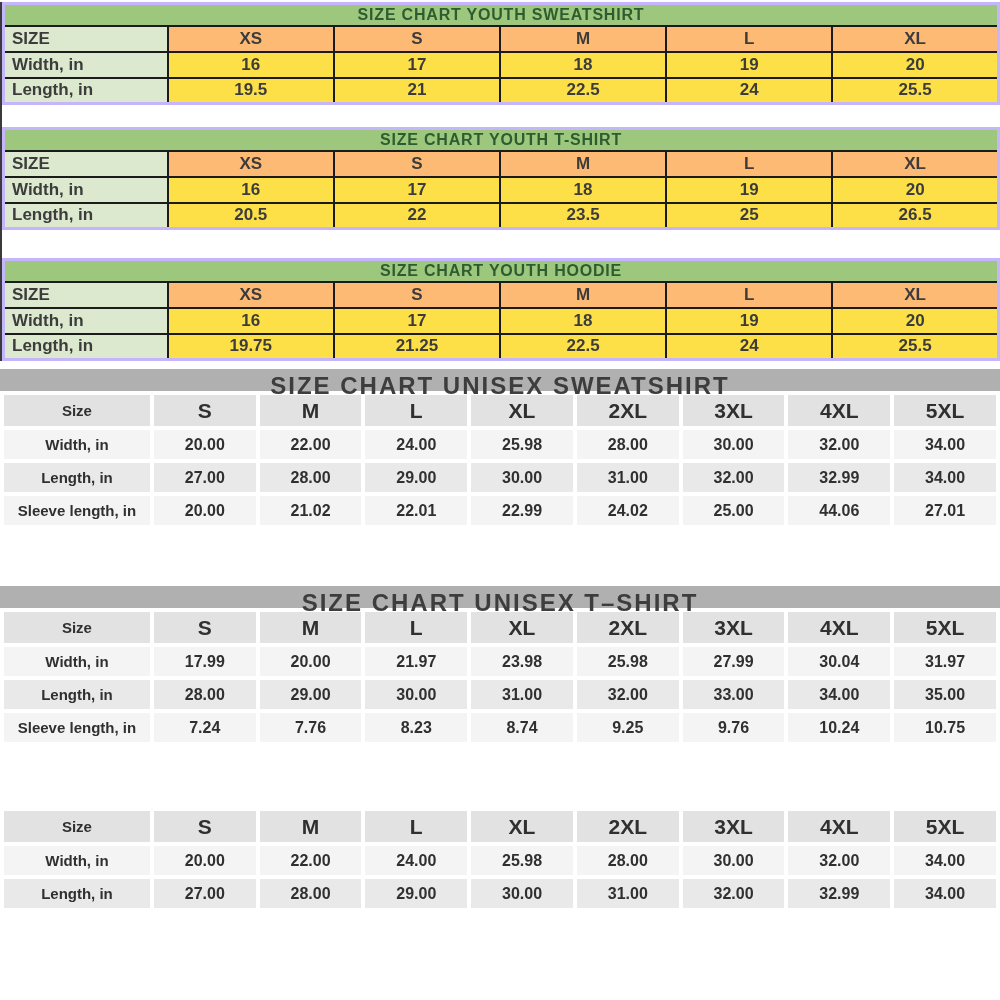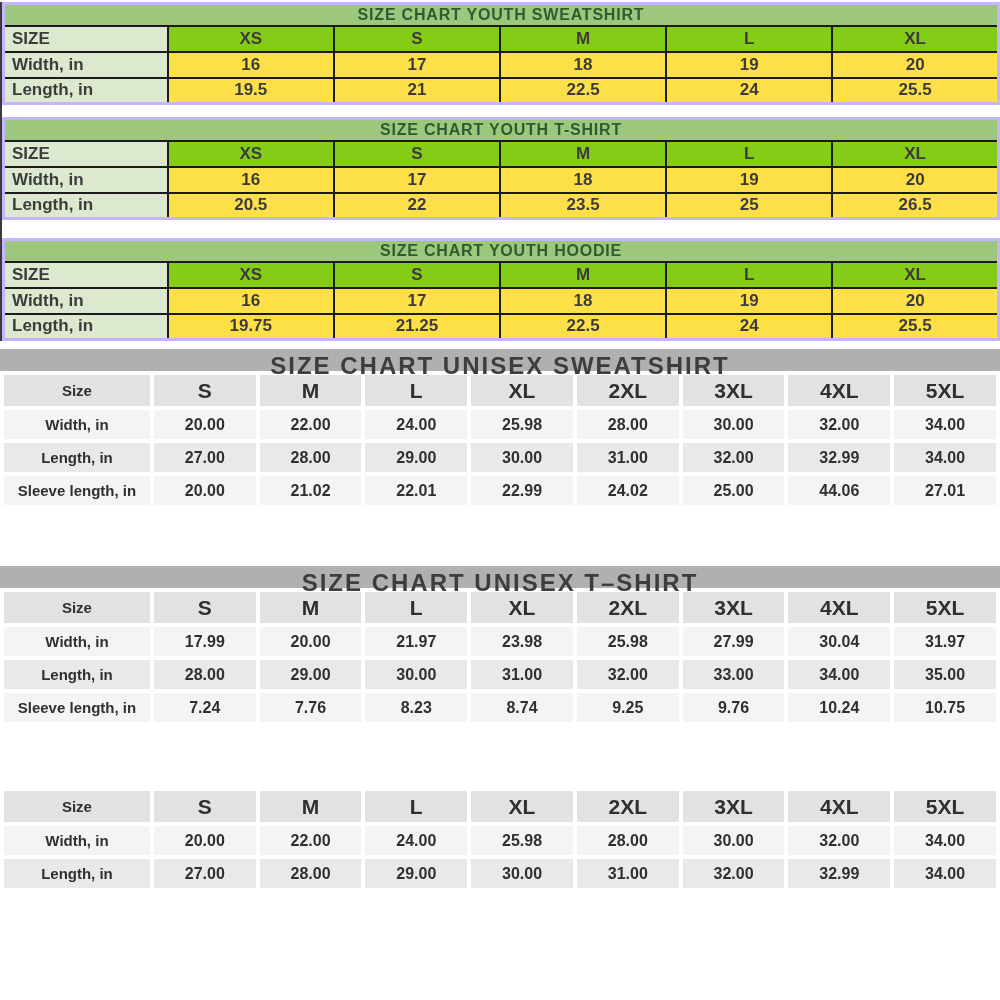--- a/index.html
+++ b/index.html
@@ -22,29 +22,29 @@
   table.ytable td {
     border: 2px solid #1b1b1b;
     text-align: center;
     font-size: 17px; color: #3c3c3c;
     height: 26px; padding: 0;
   }
   table.ytable td.ytitle {
     background: #9cc77c; color: #2e5c31;
     font-size: 16px; height: 22px; letter-spacing: 0.8px;
   }
-  table.ytable td.yhead { background: #84cc16; }
+  table.ytable td.yhead { background: #fdba74; }
   table.ytable td.yhead.lbl,
   table.ytable td.ylabel {
     background: #dde9cf; text-align: left; padding-left: 7px;
   }
   table.ytable td.yval { background: #fde047; }
   #yt1 { margin-top: 2px; }
-  #yt2 { margin-top: 12px; }
-  #yt3 { margin-top: 18px; }
+  #yt2 { margin-top: 22px; }
+  #yt3 { margin-top: 28px; }
 
   
   .ublock .utitle {
     background: #b0b0b0; height: 22px; line-height: 34px;
     text-align: center; font-size: 24px; font-weight: bold;
     color: #3d3d3d; letter-spacing: 2px;
   }
   table.utable {
     width: 100%; table-layout: fixed;
     border-collapse: separate; border-spacing: 4px;

